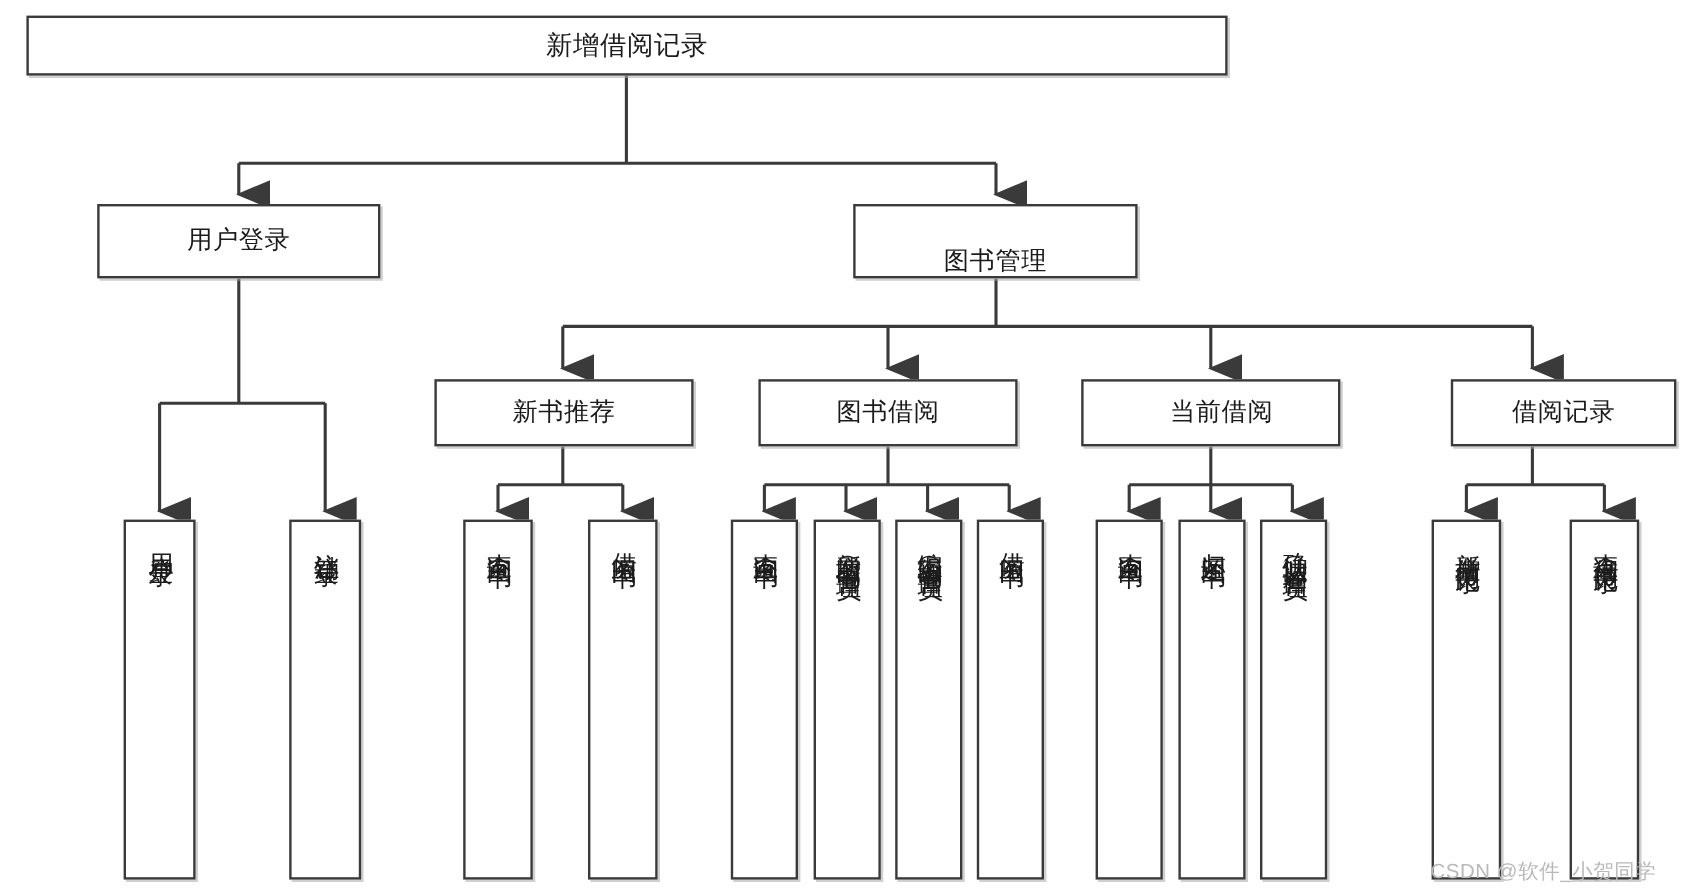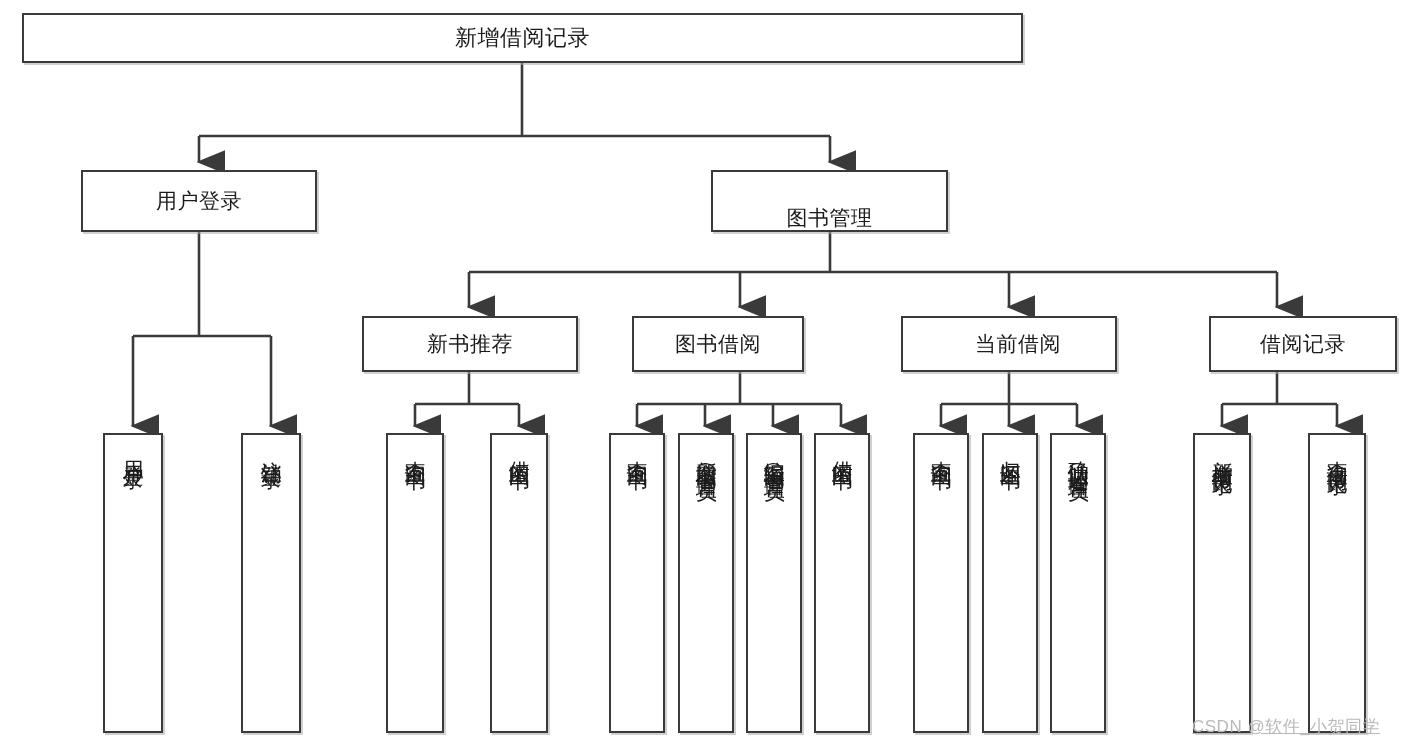--- a/index.html
+++ b/index.html
@@ -40,21 +40,20 @@
     white-space:normal;
   }
   .node.root .label{font-size:22px;}
   .watermark{
     position:absolute;
     color:#b9b9b9;
     font-size:17px;
     letter-spacing:0.5px;
     white-space:nowrap;
     user-select:none;
-    text-decoration:underline;
   }
 </style>
 </head>
 <body>
 
 <div id="diagram-root">
 
   <svg class="canvas" viewBox="0 0 1405 747" xmlns="http://www.w3.org/2000/svg">
     <defs>
       <marker id="arrow" viewBox="0 0 12 12" refX="6" refY="11" markerWidth="11" markerHeight="11" orient="auto-start-reverse">
@@ -112,21 +111,21 @@
   <div class="node" style="left:81px;top:170px;width:236px;height:62px;">
     <span class="label">用户登录</span>
   </div>
   <div class="node" style="left:711px;top:170px;width:237px;height:62px;align-items:flex-end;">
     <span class="label">图书管理</span>
   </div>
 
   <div class="node" style="left:362px;top:316px;width:216px;height:56px;">
     <span class="label">新书推荐</span>
   </div>
-  <div class="node" style="left:632px;top:316px;width:172px;height:56px;">
+  <div class="node" style="left:632px;top:316px;width:216px;height:56px;">
     <span class="label">图书借阅</span>
   </div>
   <div class="node" style="left:901px;top:316px;width:216px;height:56px;padding-left:18px;">
     <span class="label">当前借阅</span>
   </div>
   <div class="node" style="left:1209px;top:316px;width:188px;height:56px;">
     <span class="label">借阅记录</span>
   </div>
 
   <div class="node vert" style="left:103px;top:433px;width:60px;height:300px;">

